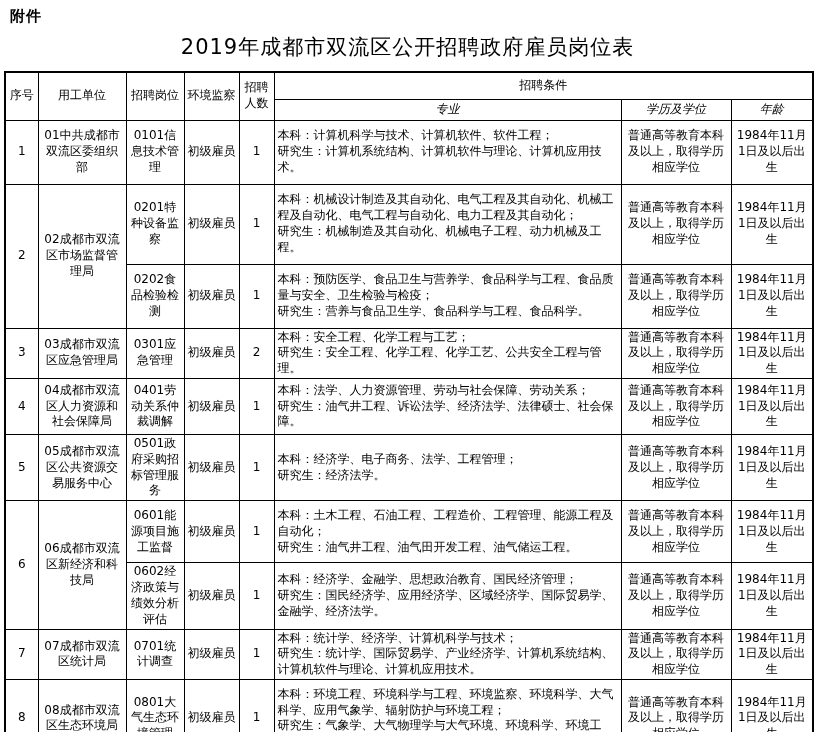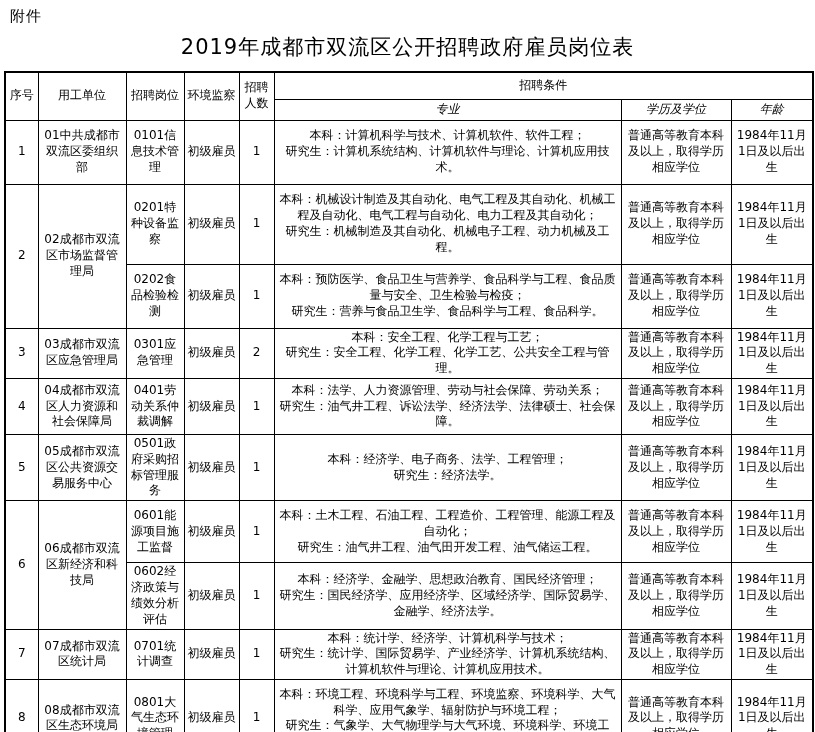--- a/index.html
+++ b/index.html
@@ -10,21 +10,21 @@
     height: 732px;
     font-family: "DejaVu Sans", "Liberation Sans", sans-serif;
     color: #000000;
     position: relative;
   }
   .attachment-label {
     position: absolute;
     top: 7px;
     left: 10px;
     font-size: 15px;
-    font-weight: normal;
+    font-weight: bold;
     letter-spacing: 1px;
   }
   .doc-title {
     position: absolute;
     top: 33px;
     left: 0;
     width: 815px;
     text-align: center;
     font-size: 21px;
     font-weight: normal;
@@ -44,21 +44,21 @@
     font-size: 12px;
     font-weight: normal;
     line-height: 1.32;
     padding: 1px 2px;
     text-align: center;
     vertical-align: middle;
     overflow: hidden;
     word-break: break-all;
   }
   .job-table td.major-cell {
-    text-align: center;
+    text-align: left;
     white-space: pre-line;
     padding: 1px 3px;
   }
   
   col.c-seq   { width: 33px; }
   col.c-emp   { width: 88px; }
   col.c-pos   { width: 58px; }
   col.c-lvl   { width: 55px; }
   col.c-num   { width: 35px; }
   col.c-major { width: 347px; }

